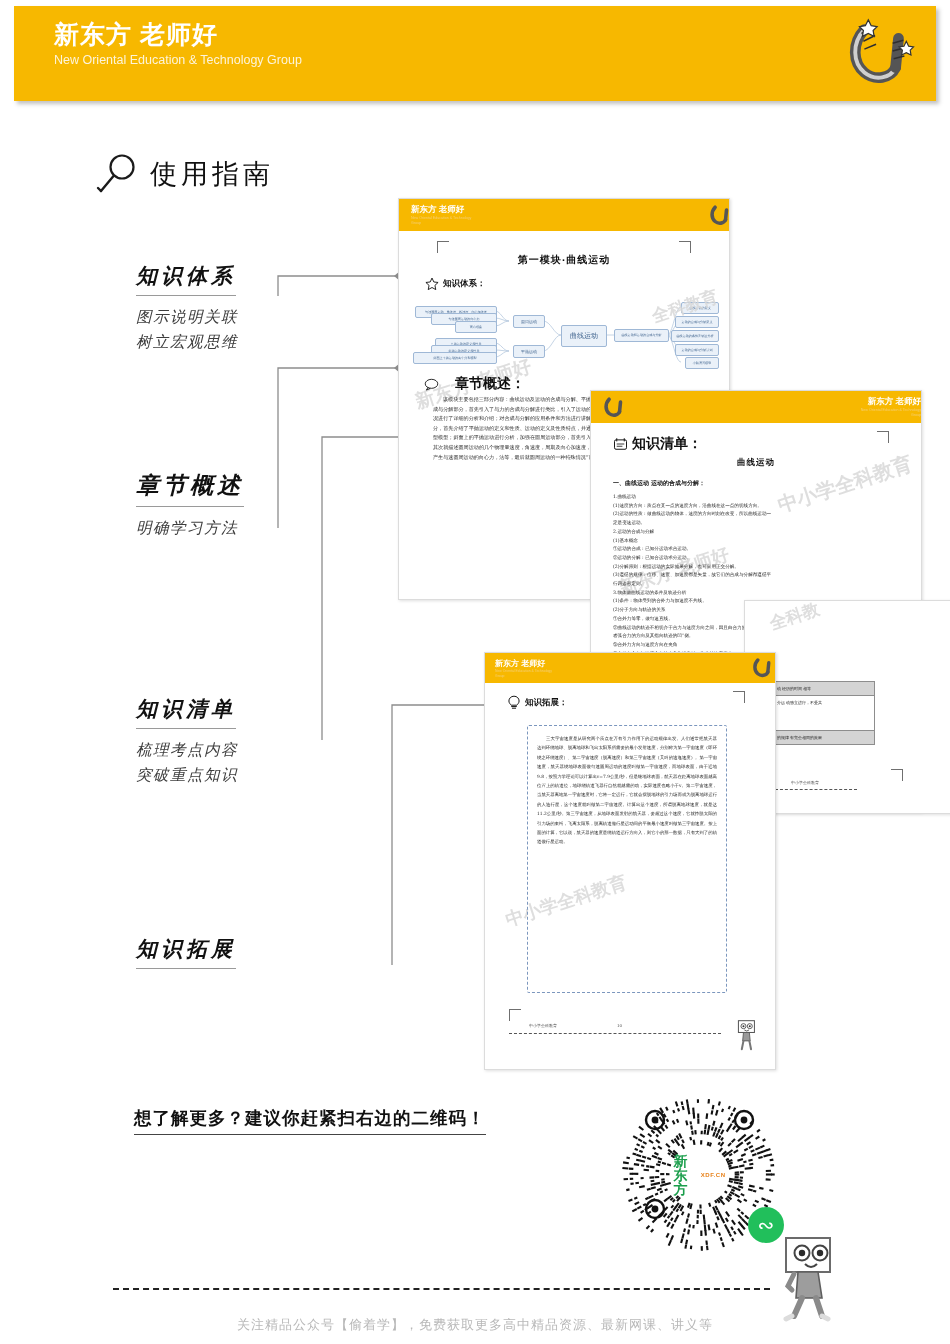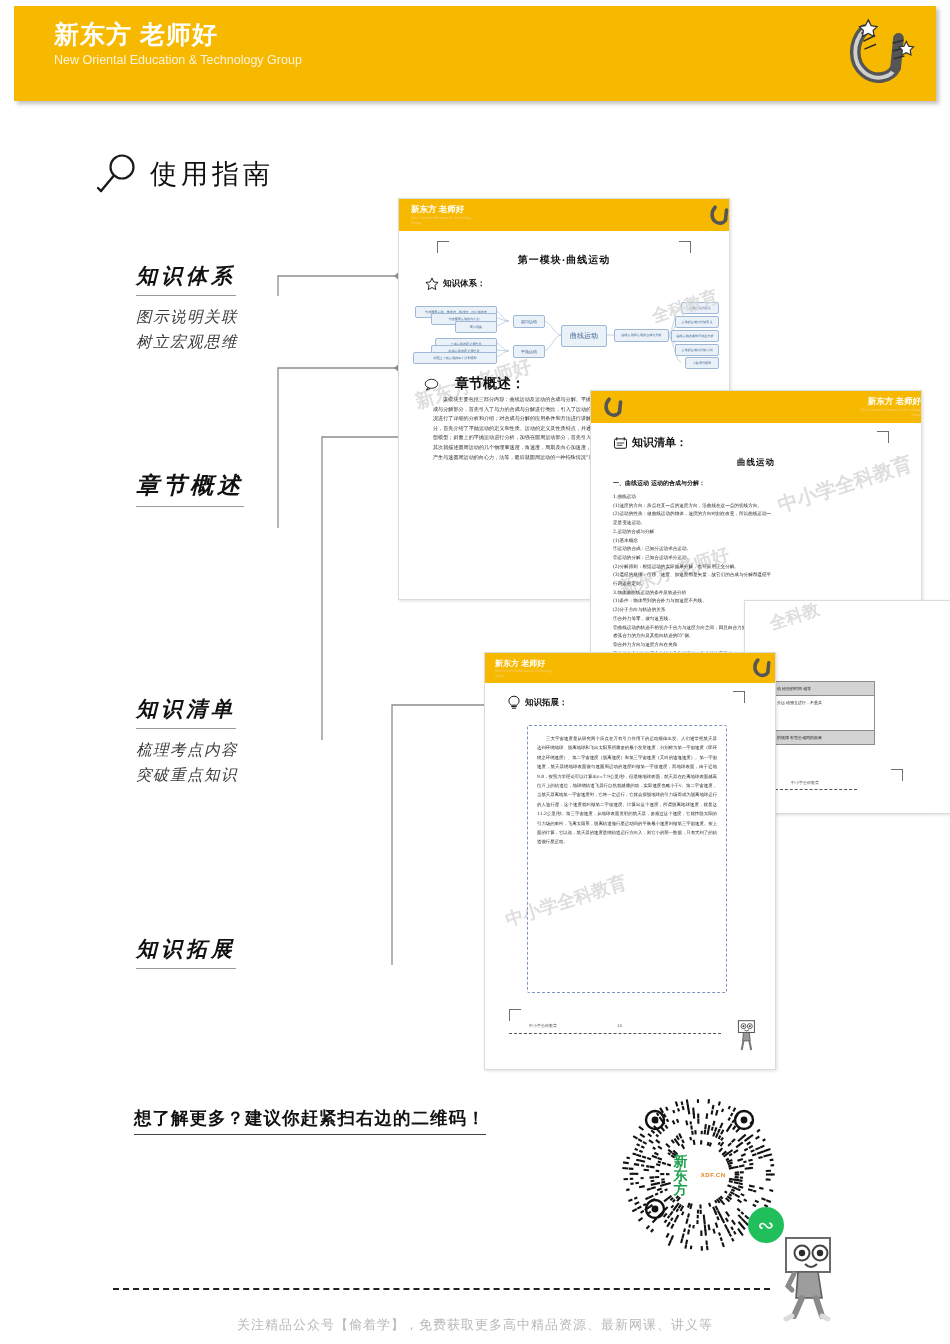--- a/index.html
+++ b/index.html
@@ -144,20 +144,21 @@
 <div class="guide-item" id="gi-0">
   <div class="gtitle">知识体系</div>
   <div class="gdesc">
     <div>图示说明关联</div>
     <div>树立宏观思维</div>
   </div>
 </div>
 <div class="guide-item" id="gi-1">
   <div class="gtitle">章节概述</div>
   <div class="gdesc">
+    <div>明确学习方法</div>
   </div>
 </div>
 <div class="guide-item" id="gi-2">
   <div class="gtitle">知识清单</div>
   <div class="gdesc">
     <div>梳理考点内容</div>
     <div>突破重点知识</div>
   </div>
 </div>
 <div class="guide-item" id="gi-3">
@@ -264,21 +265,21 @@
       <div class="bt" style="font-size:8.5px;">新东方 老师好</div>
       <div class="bs" style="font-size:3.6px;line-height:5px;width:70px;">New Oriental Education &amp; Technology Group</div>
     </div>
     <svg class="pg-logo" style="left:10px;top:3px;width:26px;height:26px;" viewBox="0 0 80 80">
       <path d="M25 16 C12 30 13 50 25 60 C36 69 52 66 57 55" stroke-width="11" stroke="#555" fill="none" stroke-linecap="round"></path>
       <path d="M57 55 L60 25" stroke-width="11" stroke="#555" fill="none" stroke-linecap="round"></path>
     </svg>
   </div>
   <div class="corner tr" style="right:32px;top:40px;"></div>
 
-  <div class="sec-label" style="position:absolute;left:22px;top:44px;font-size:11px;">
+  <div class="sec-label" style="position:absolute;left:22px;top:44px;font-size:14px;">
     <svg width="15" height="14" viewBox="0 0 20 18">
       <rect x="2" y="3.5" width="16" height="12.5" rx="2" fill="none" stroke="#111" stroke-width="1.3"></rect>
       <path d="M5 1.8 L5 5 M15 1.8 L15 5" stroke="#111" stroke-width="1.3" stroke-linecap="round"></path>
       <path d="M5.5 9 L14.5 9 M5.5 12 L12 12" stroke="#111" stroke-width="1.1" stroke-linecap="round"></path>
     </svg>
     <span>知识清单：</span>
   </div>
 
   <div class="doc-h1" style="left:0;top:66px;position:absolute;width:100%;font-size:8.5px;letter-spacing:1px;">曲线运动</div>
 

